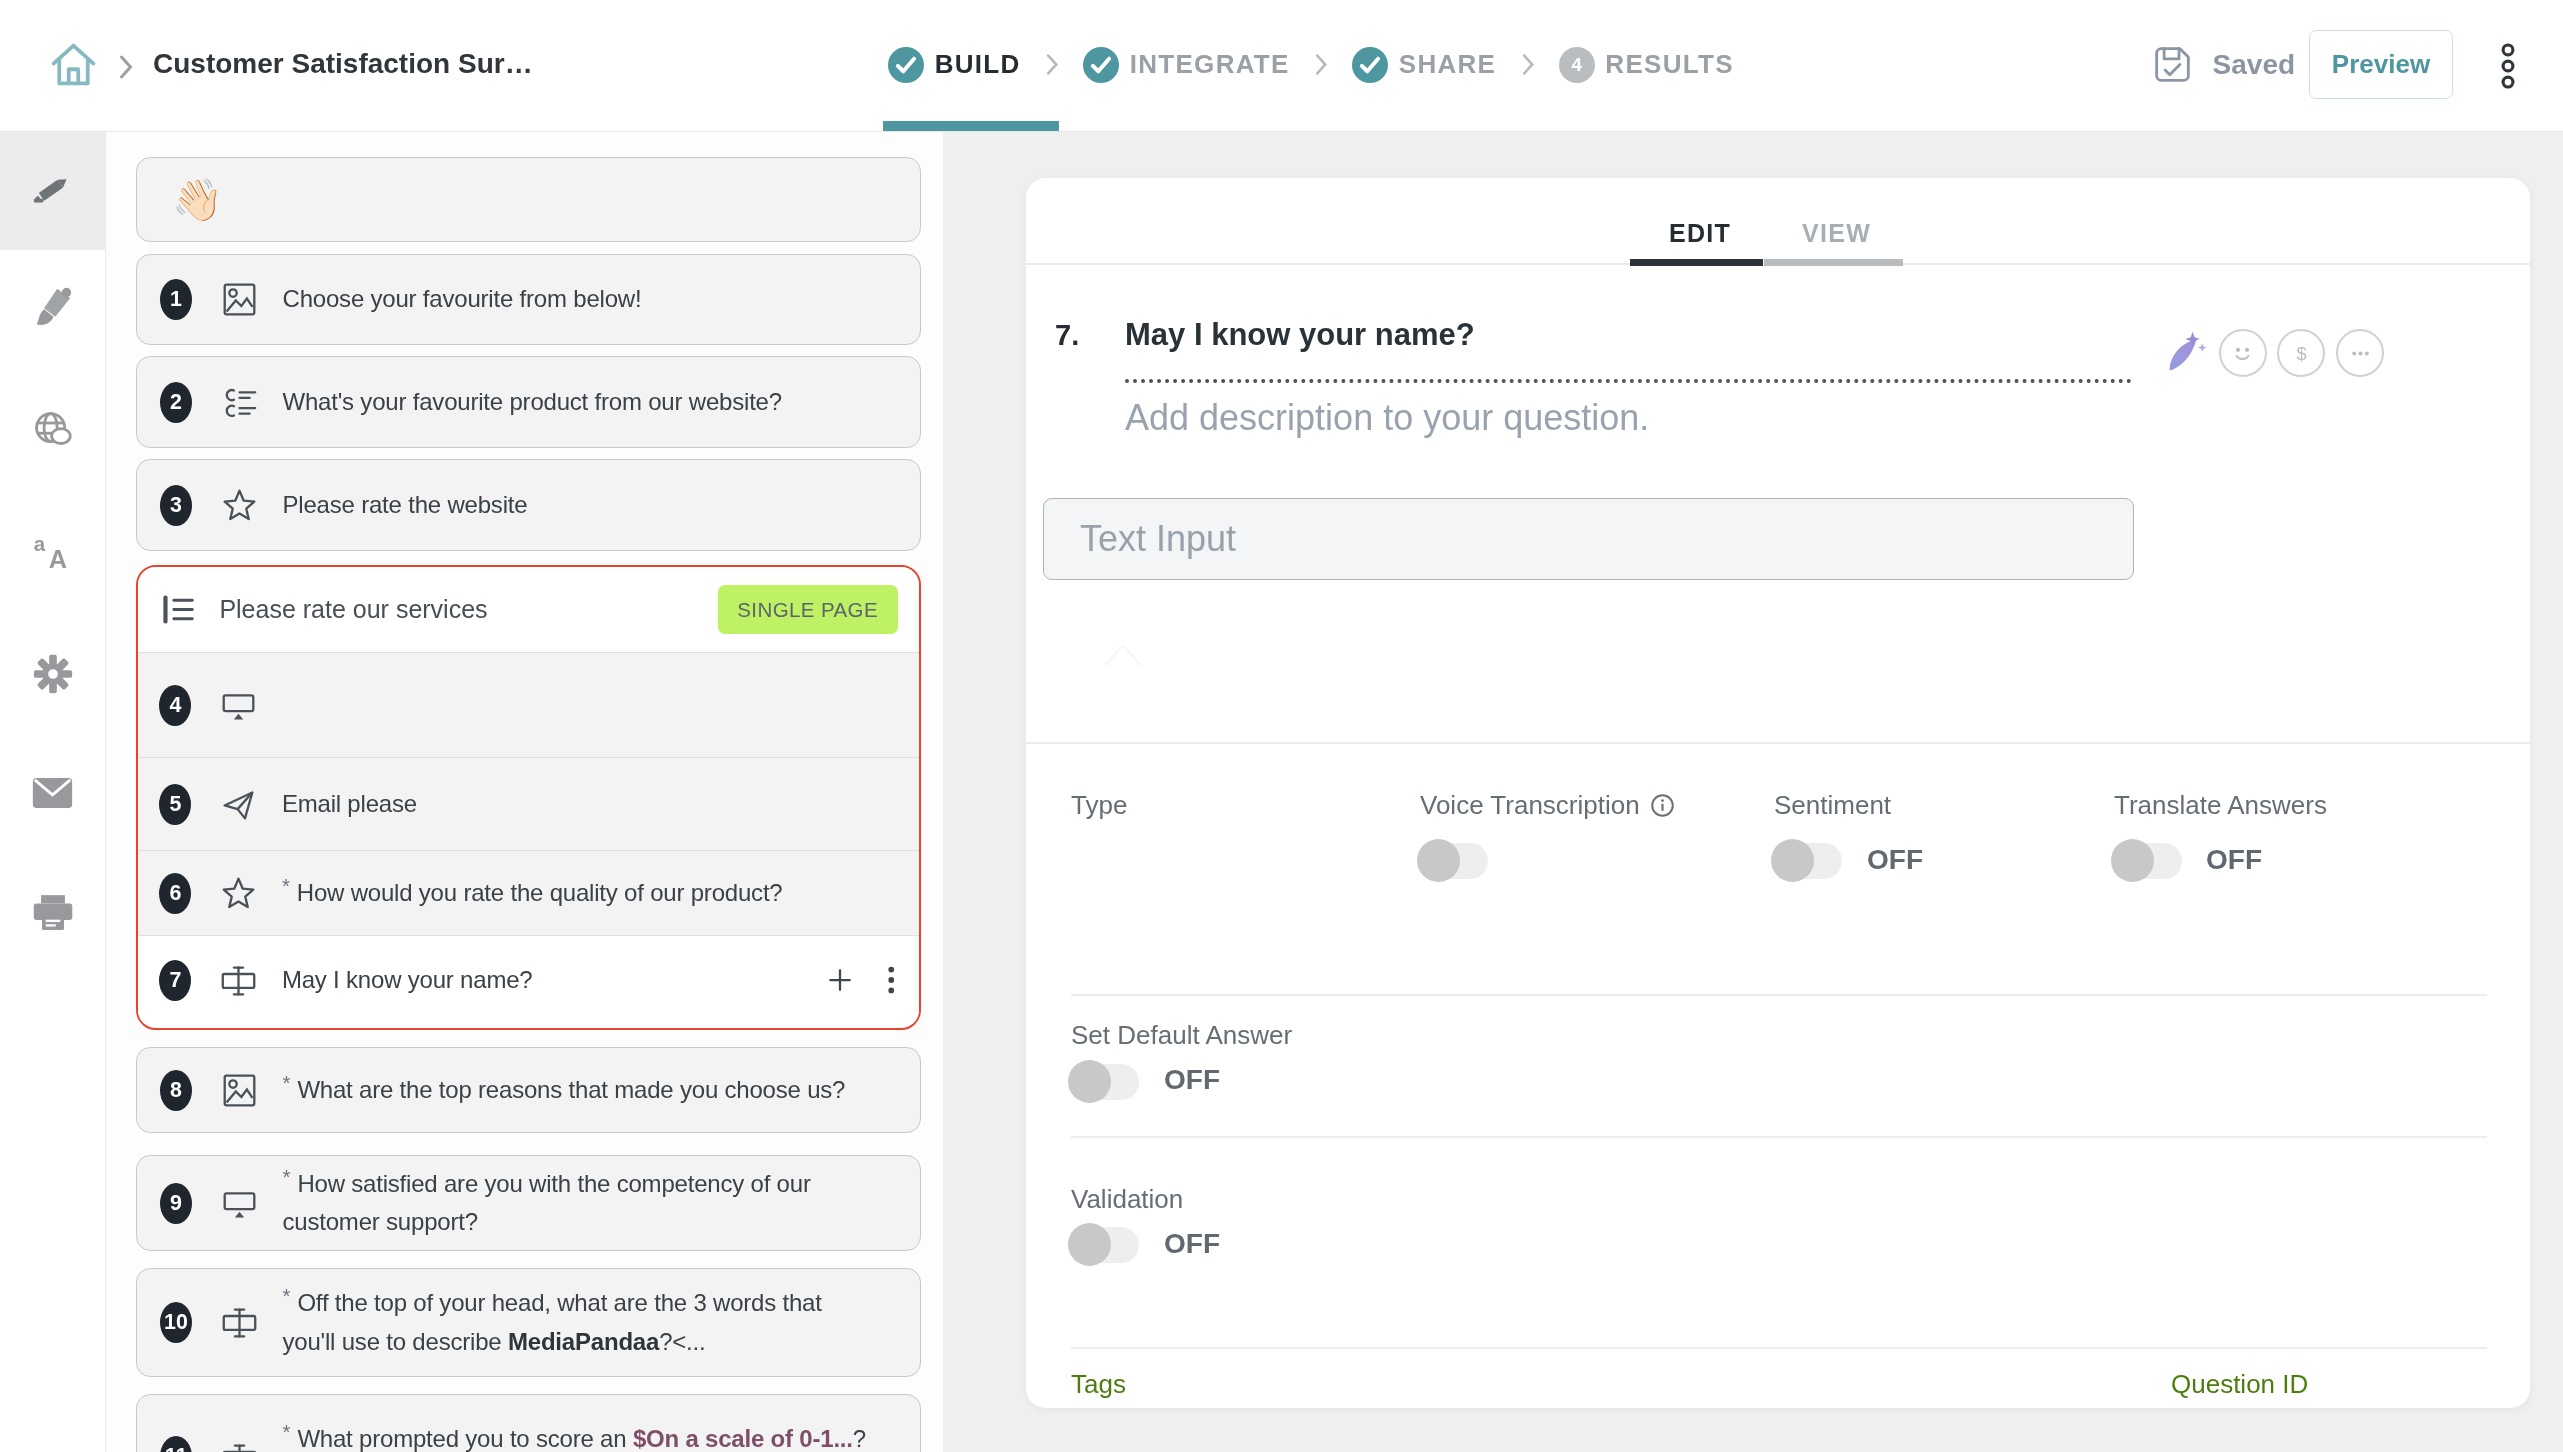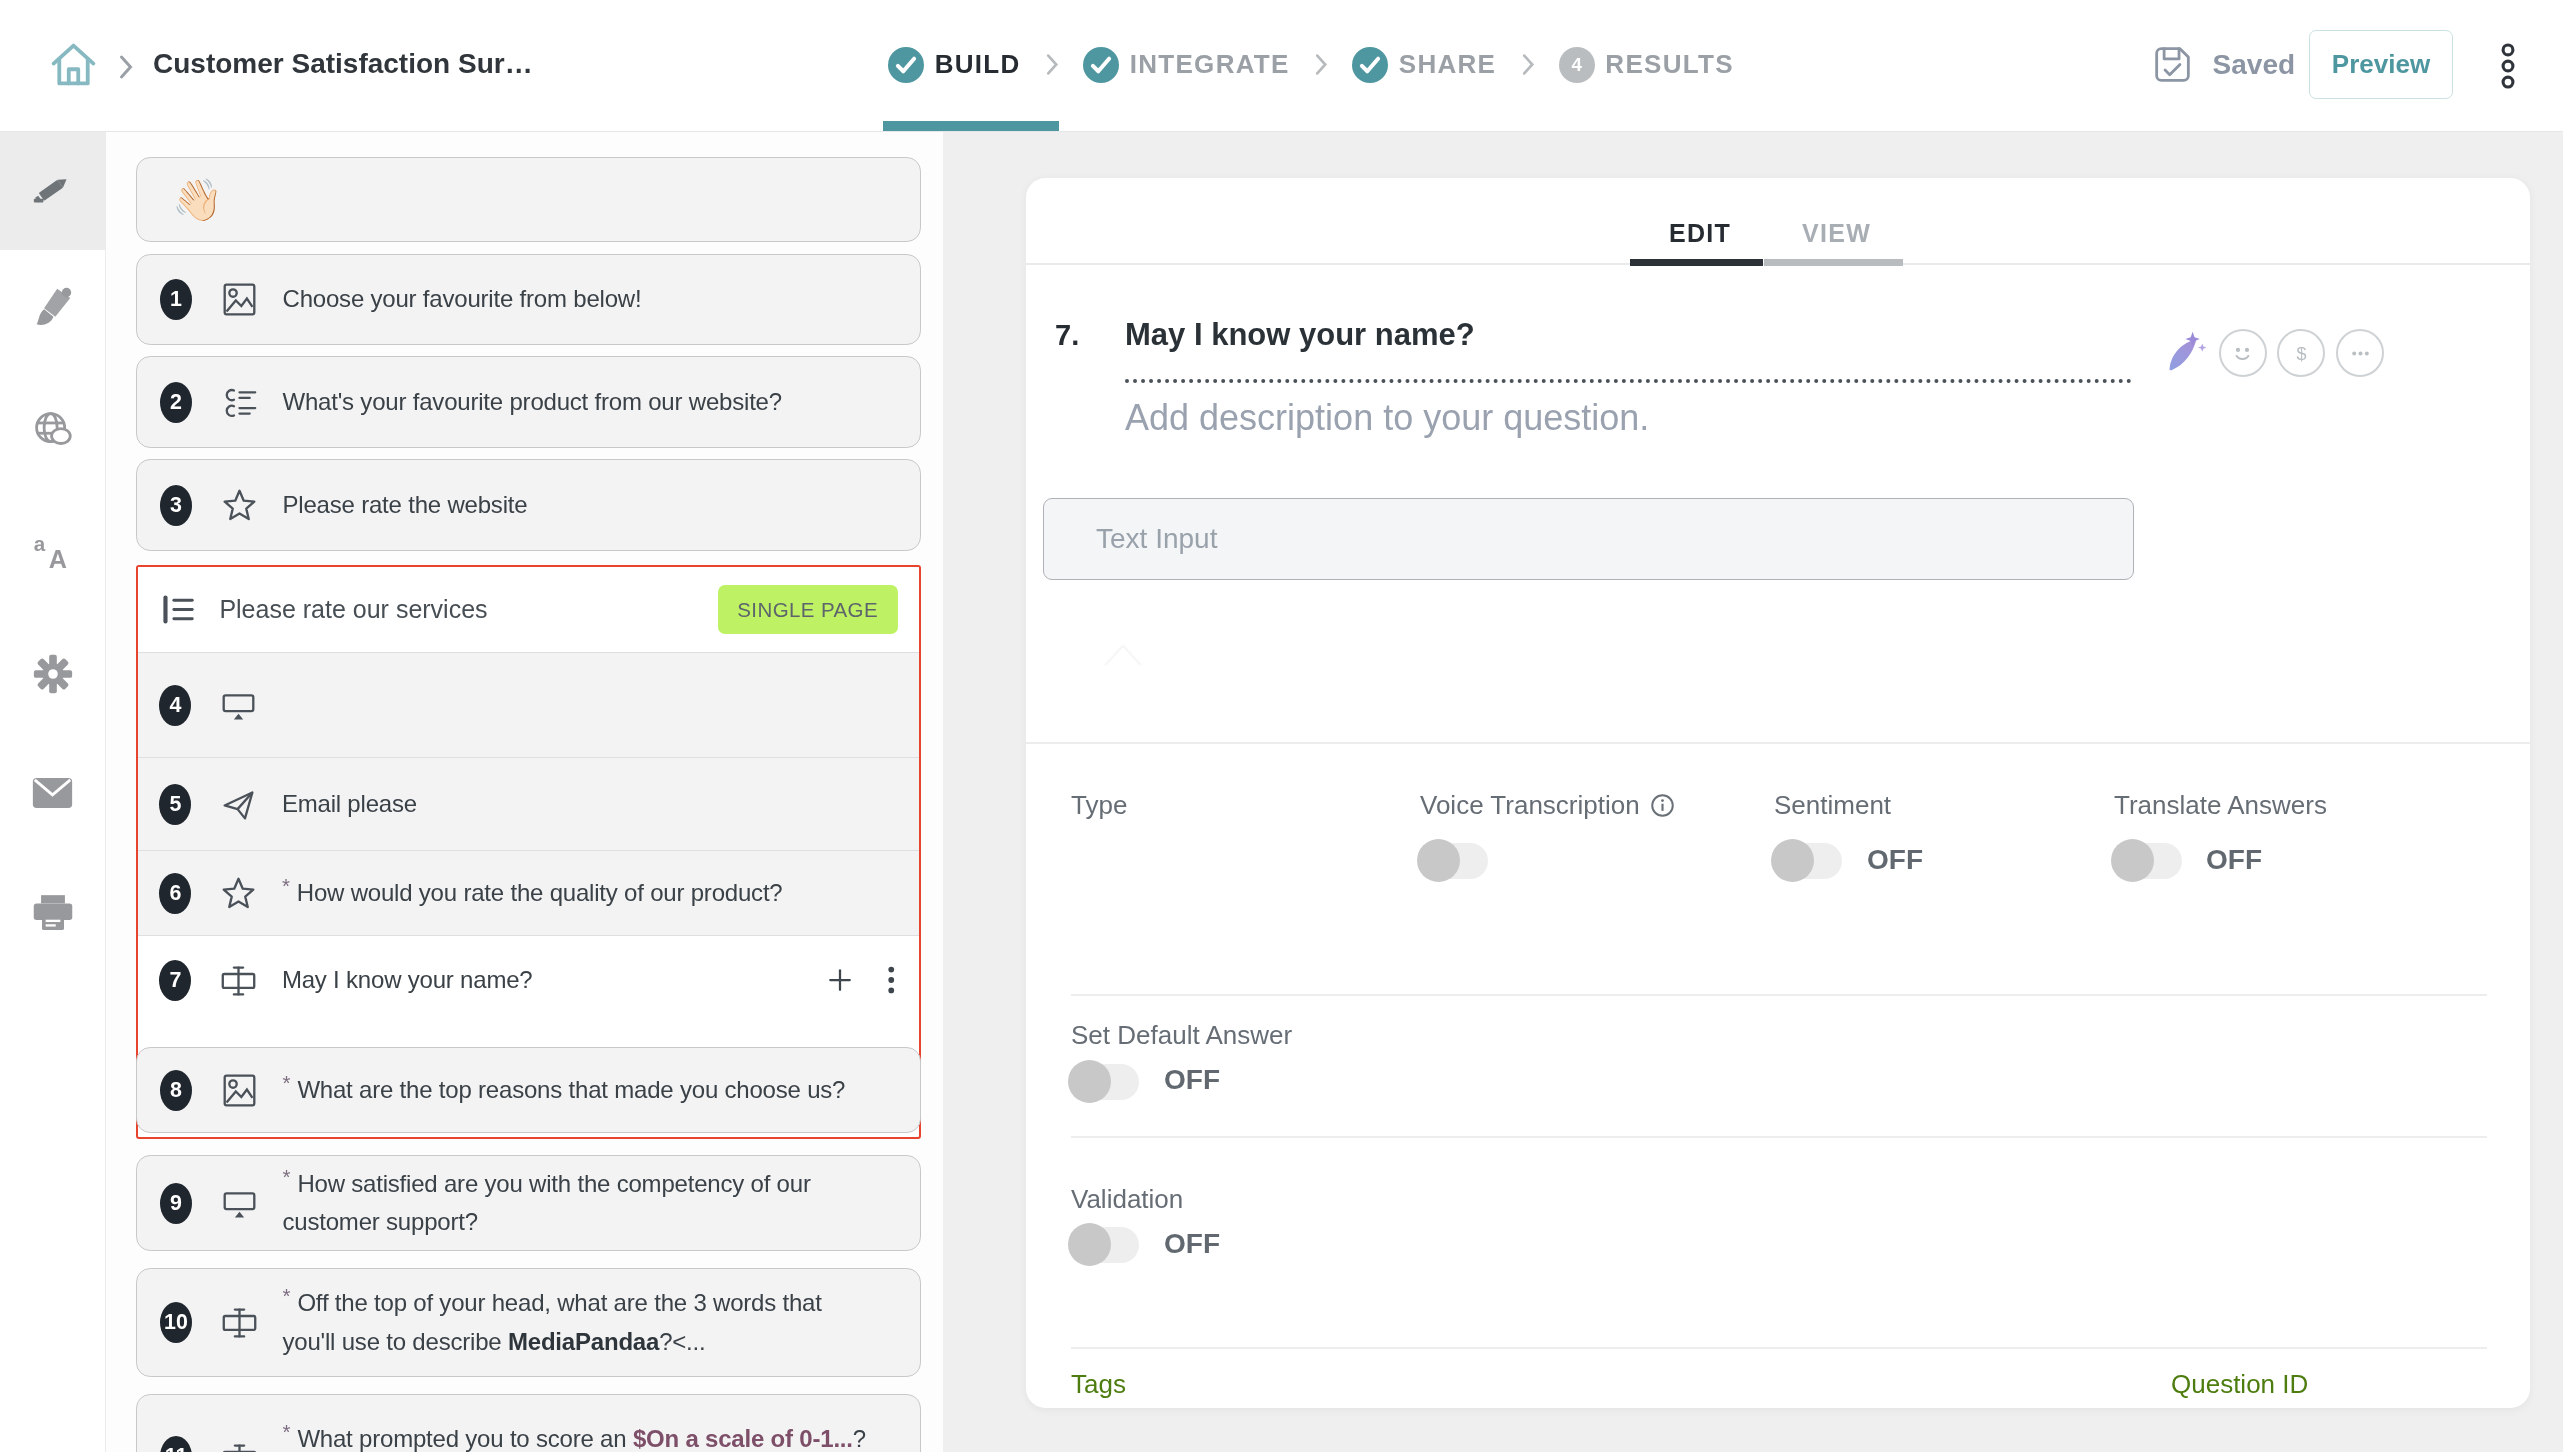--- a/index.html
+++ b/index.html
@@ -41,22 +41,22 @@
   .emoji{font-size:41px;margin-left:12.5px;}
   .qbadge{flex:0 0 auto;width:32px;height:41px;border-radius:50%;background:#20262d;color:#fff;
           display:flex;align-items:center;justify-content:center;font-size:21.4px;font-weight:700;
           margin-right:28.5px;}
   .qicon{flex:0 0 auto;width:37px;height:37px;margin-right:25px;display:flex;align-items:center;justify-content:center;}
   .qtext{font-size:24px;color:#3a4147;font-weight:500;line-height:1.6;letter-spacing:-0.2px;}
   .qtext b{font-weight:700;color:#2e353b;}
   .qtext .mauve{font-weight:700;color:#7d4f68;}
   .req{color:#7d6c80;font-size:20.5px;position:relative;top:-8px;margin-right:7.1px;font-weight:500;}
 
-  .groupcard{position:absolute;left:136px;top:565px;width:785px;height:574px;border:2.7px solid #e8432e;
-             border-radius:3px;background:#fff;box-sizing:border-box;overflow:hidden;}
+  .groupcard{position:absolute;left:136px;top:565px;width:785px;height:465px;border:2.7px solid #e8432e;
+             border-radius:20px;background:#fff;box-sizing:border-box;overflow:hidden;}
   .ghead{height:86px;display:flex;align-items:center;padding:0 21.4px;background:#fff;
          border-bottom:1.8px solid #dddfe0;box-sizing:border-box;cursor:pointer;}
   .ghead-title{font-size:25px;color:#474e54;font-weight:500;margin-left:23px;flex:1;}
   .gbadge{background:#bef264;color:#5d646b;font-size:20.5px;font-weight:500;letter-spacing:0.4px;
           padding:12.5px 19.6px;border-radius:7.1px;}
   .grow{display:flex;align-items:center;padding:0 21.4px;background:#f3f3f4;
         border-bottom:1.8px solid #dddfe0;box-sizing:border-box;cursor:pointer;}
   .grow.selected{background:#fff;border-bottom:none;}
   .grow-actions{margin-left:auto;display:flex;align-items:center;gap:30px;}
 
@@ -77,21 +77,21 @@
   .qdotted{position:absolute;left:99px;top:169px;width:1007px;height:32px;
            border-bottom:4.4px dotted #4b5258;}
   .qdesc{position:absolute;left:99px;top:219px;font-size:36px;color:#9aa2b0;cursor:text;}
   .trow{position:absolute;left:1132px;top:150px;display:flex;align-items:center;gap:10.7px;}
   .circbtn{width:44px;height:44px;border-radius:50%;border:2.2px solid #ced2d5;background:#fff;
            display:flex;align-items:center;justify-content:center;cursor:pointer;}
 
   .answer-box{position:absolute;left:17px;top:320px;width:1091px;height:82px;background:#f4f5f7;
               border:1.8px solid #aeb2b6;border-radius:9px;box-sizing:border-box;
               display:flex;align-items:center;padding-left:36px;cursor:text;}
-  .answer-box span{font-size:28px;color:#99a1ab;margin-left:16px;}
+  .answer-box span{font-size:36px;color:#99a1ab;}
 
   .pointer{position:absolute;left:78px;top:469px;width:0;height:0;
            border-left:19.6px solid transparent;border-right:19.6px solid transparent;
            border-bottom:21.4px solid #ffffff;filter:drop-shadow(0 -1.8px 0.9px rgba(0,0,0,.06));z-index:3;}
   .toolbar{position:absolute;left:0;top:489px;width:1504px;height:76px;background:#fff;z-index:2;}
   .toolbar-div{position:absolute;left:0;top:564px;width:1504px;height:1.8px;background:#ececec;}
   .type-pick{position:absolute;left:39px;top:12.5px;display:flex;align-items:center;gap:14.2px;cursor:pointer;}
   .opt-tab{position:absolute;top:21.4px;font-size:26px;cursor:pointer;}
   .opt-tab.options{left:182px;font-weight:700;color:#21262c;}
   .opt-tab.logic{left:327px;font-weight:500;color:#4a5056;}

